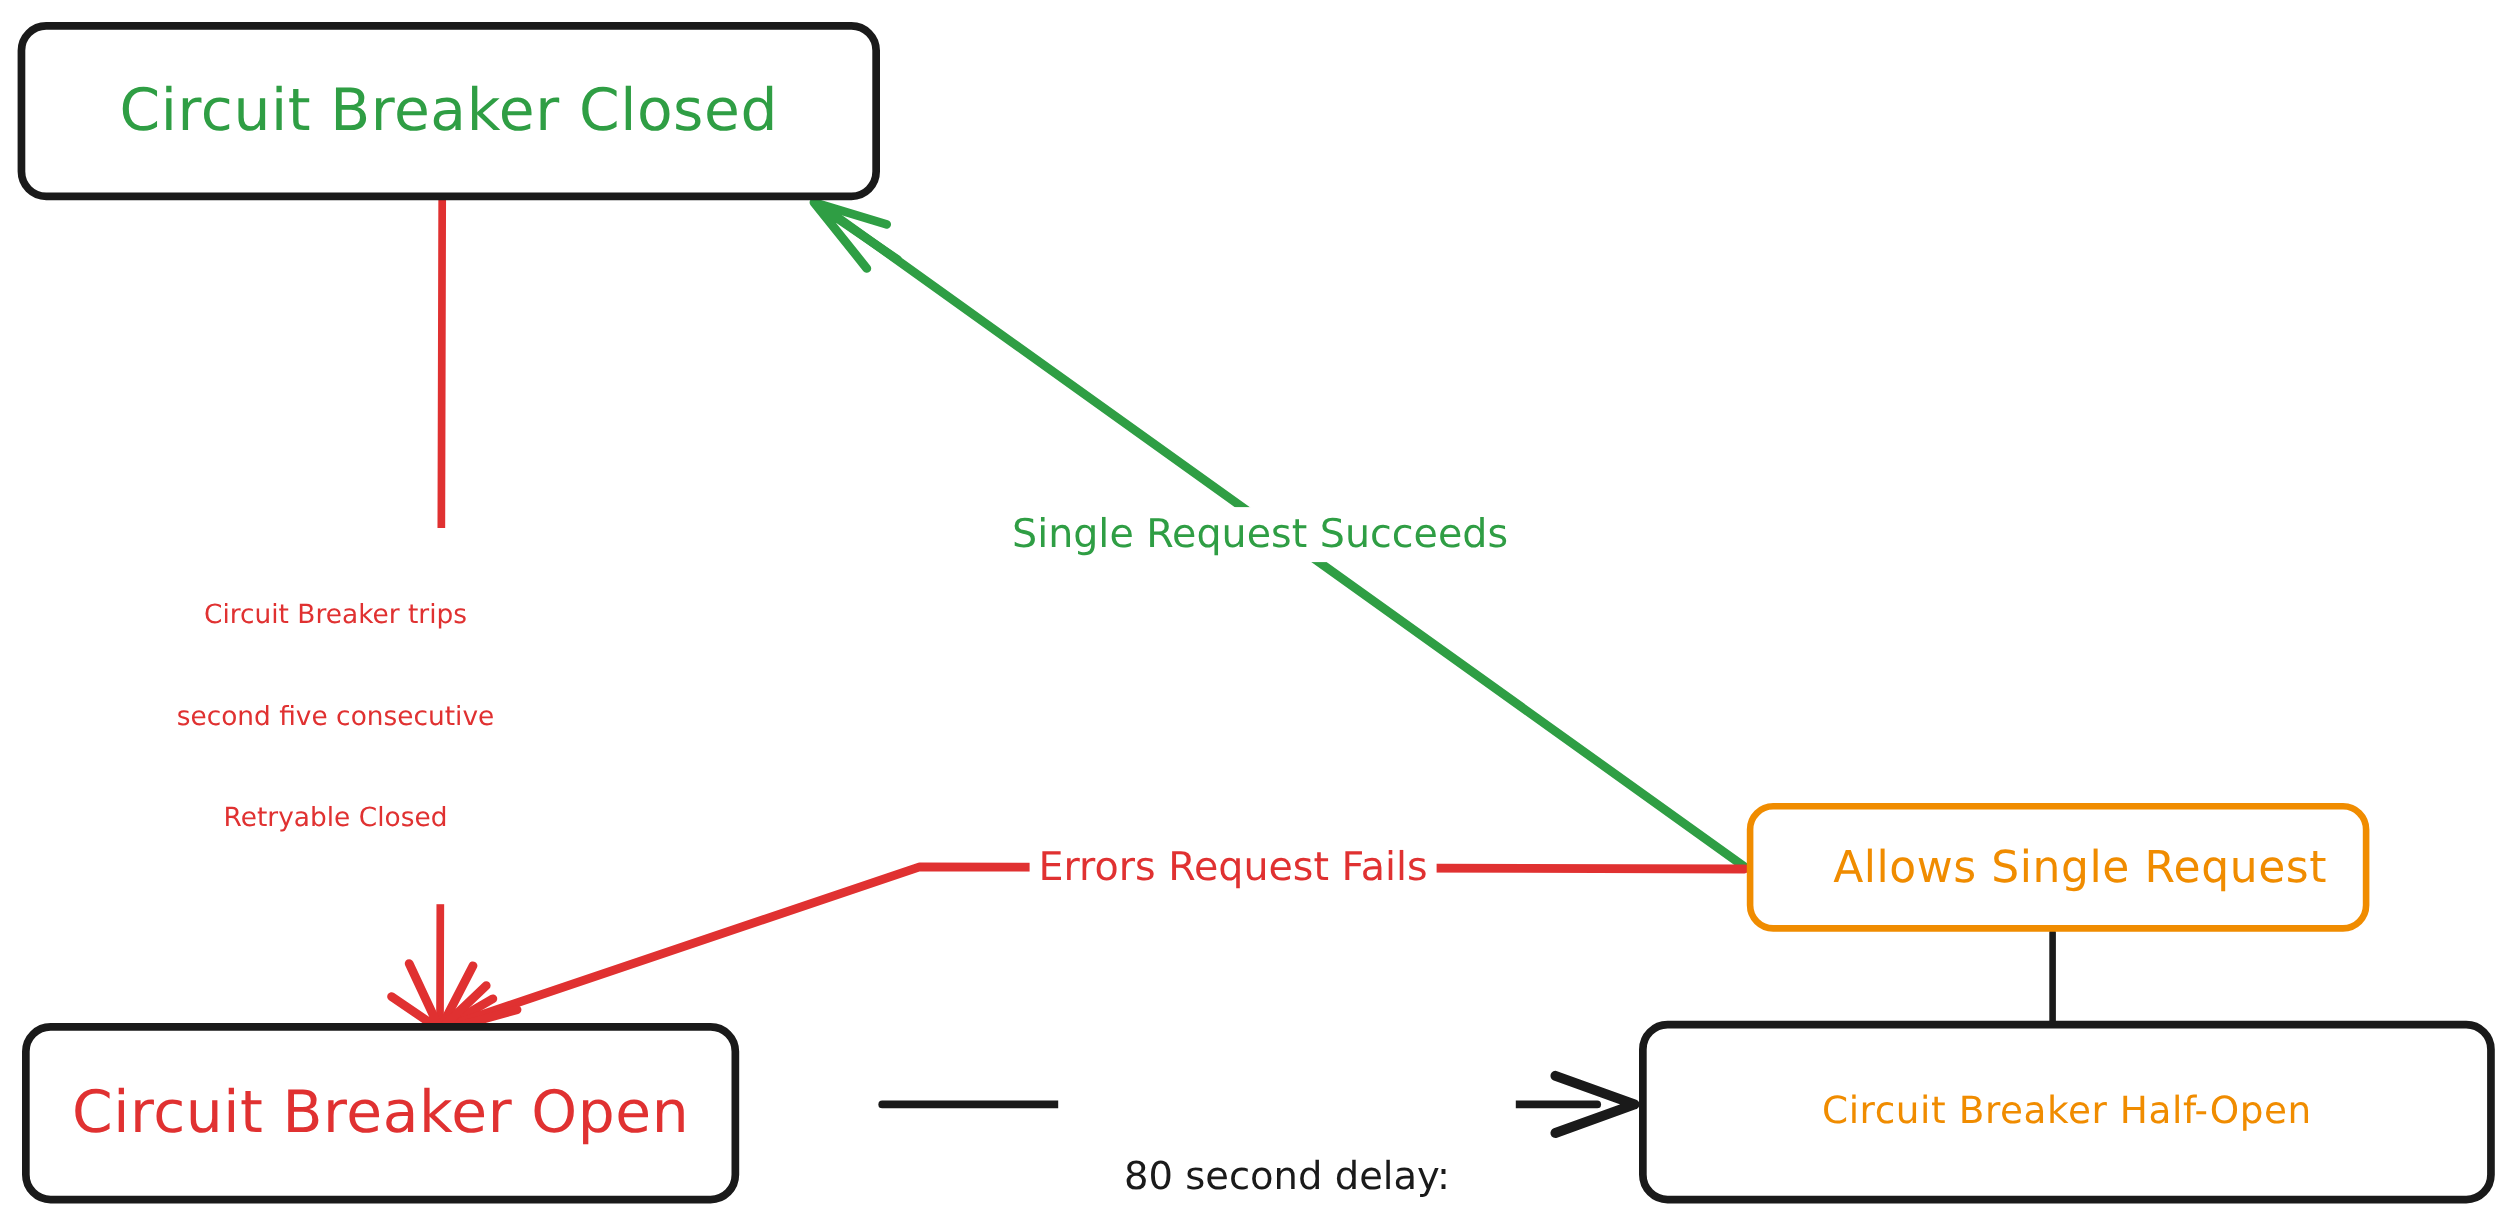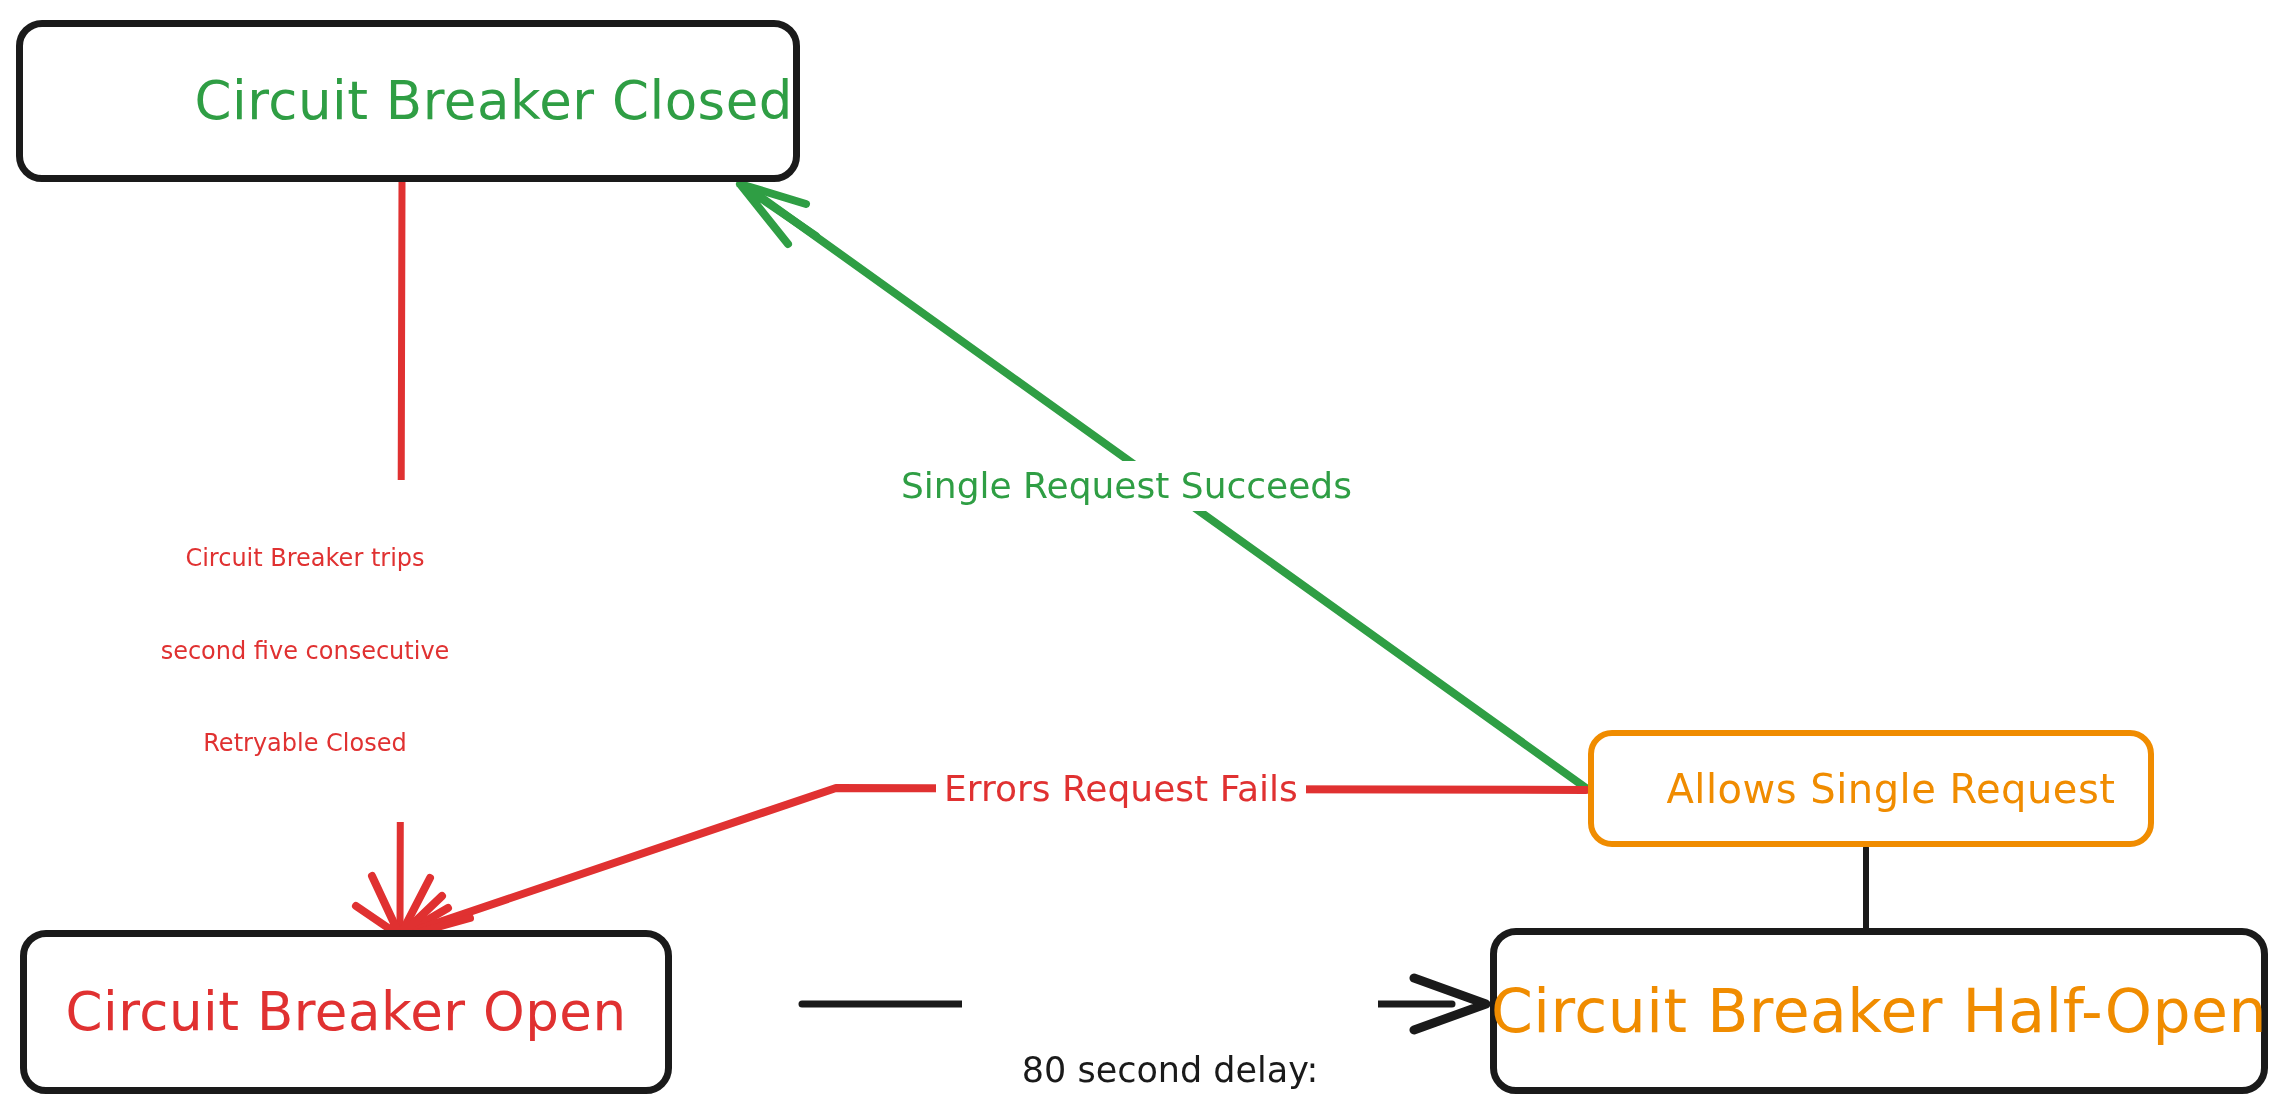--- a/index.html
+++ b/index.html
@@ -48,21 +48,20 @@
     letter-spacing: 0.5px;
     line-height: 1.1;
     white-space: nowrap;
   }
 
   #node-closed {
     left: 16px;
     top: 20px;
     width: 784px;
     height: 162px;
-    justify-content: flex-end;
   }
   #node-closed .node-label {
     color: #2f9e44;
     font-size: 53px;
   }
 
   #node-open {
     left: 20px;
     top: 930px;
     width: 652px;
@@ -74,21 +73,21 @@
   }
 
   #node-half-open {
     left: 1490px;
     top: 928px;
     width: 778px;
     height: 166px;
   }
   #node-half-open .node-label {
     color: #f08c00;
-    font-size: 60px;
+    font-size: 34px;
   }
 
   #node-allows-single-request {
     left: 1588px;
     top: 730px;
     width: 566px;
     height: 117px;
   }
   #node-allows-single-request .node-label {
     color: #f08c00;
@@ -108,21 +107,21 @@
   #label-trips {
     color: #e03131;
     font-size: 24px;
     left: 132px;
     top: 480px;
     width: 330px;
   }
   #label-succeeds {
     color: #2f9e44;
     font-size: 36px;
-    left: 893px;
+    left: 912px;
     top: 461px;
   }
   #label-fails {
     color: #e03131;
     font-size: 36px;
     left: 936px;
     top: 764px;
   }
   #label-delay {
     color: #1a1a1a;

